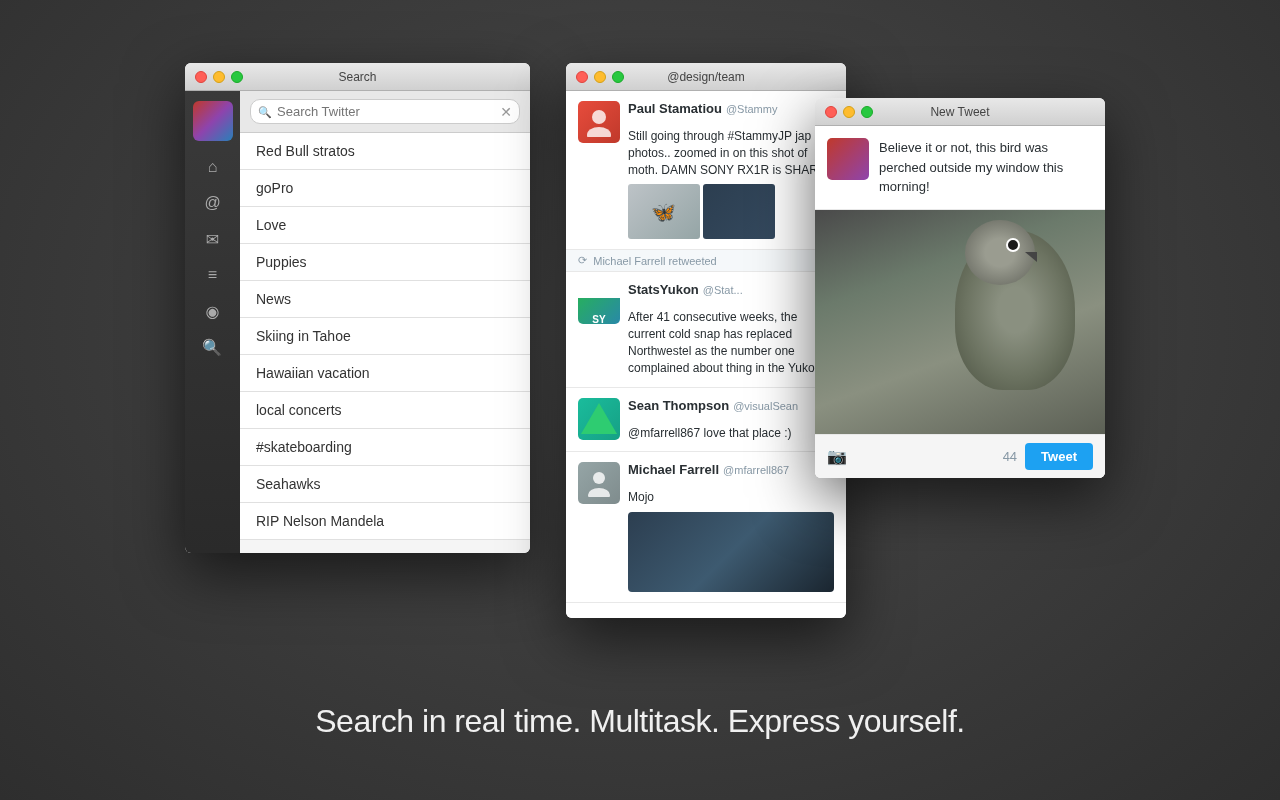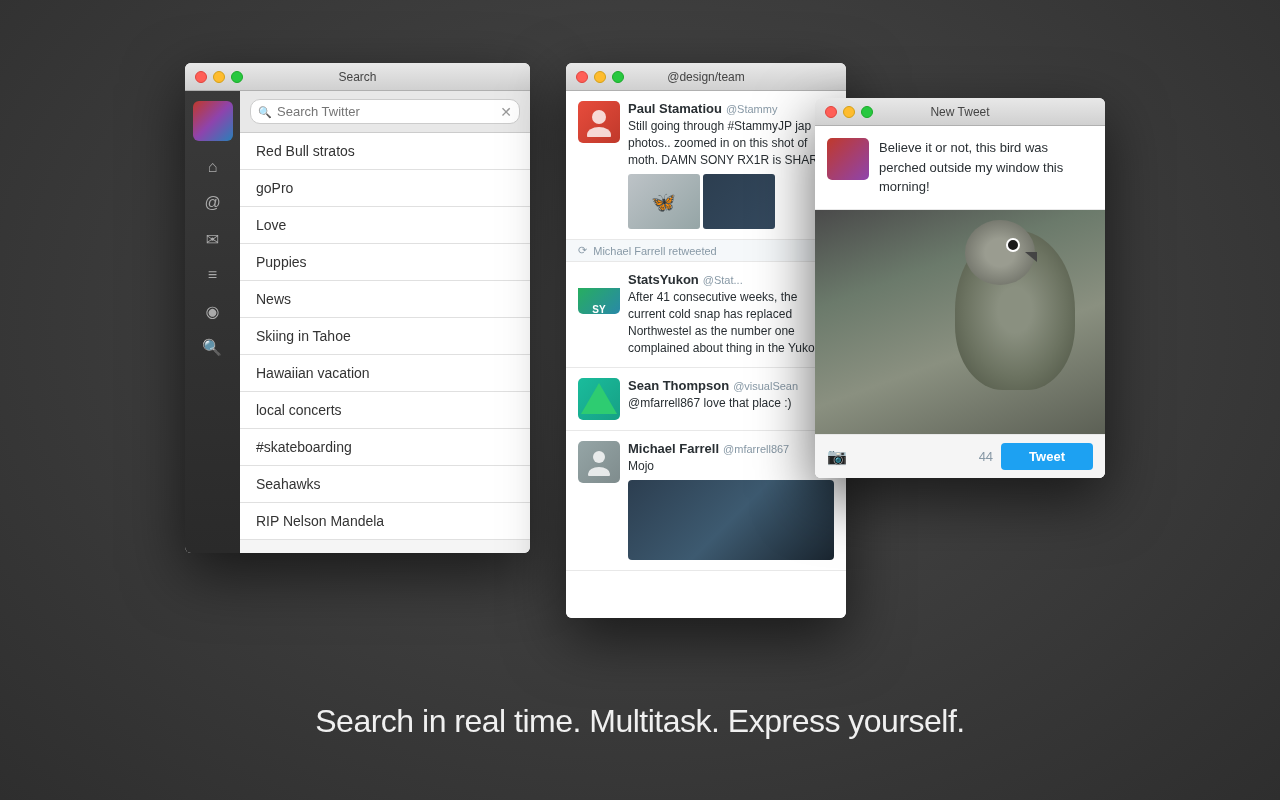--- a/index.html
+++ b/index.html
@@ -277,21 +277,21 @@
     }
 
     .tweet-handle {
       font-size: 11px;
       color: #8899a6;
     }
 
     .tweet-text {
       font-size: 12px;
       color: #292f33;
-      margin-top: 2px;
+      margin-top: 12px;
       line-height: 1.4;
     }
 
     .retweet-bar {
       display: flex;
       align-items: center;
       gap: 6px;
       padding: 4px 12px;
       background: #f5f8fa;
       border-bottom: 1px solid #e8e8e8;
@@ -450,21 +450,21 @@
     .char-count {
       font-size: 13px;
       color: #8899a6;
     }
 
     .tweet-button {
       background: #1da1f2;
       color: #fff;
       border: none;
       border-radius: 4px;
-      padding: 6px 28px;
+      padding: 6px 16px;
       font-size: 13px;
       font-weight: 700;
       cursor: pointer;
     }
 
     .camera-icon {
       color: #8899a6;
       font-size: 16px;
       cursor: pointer;
       margin-right: auto;

